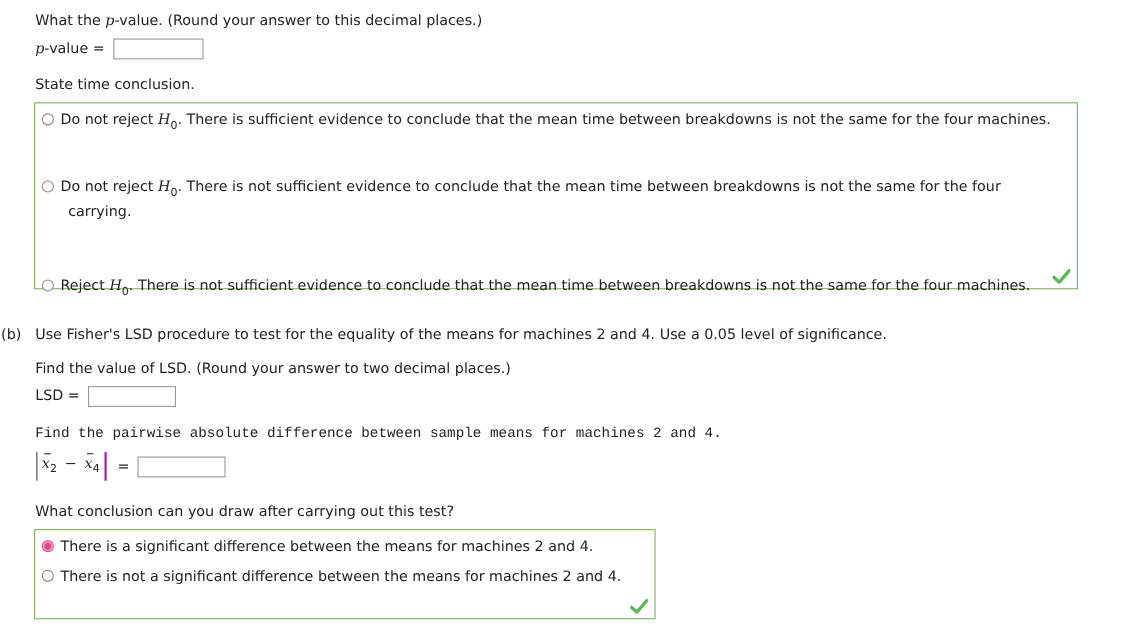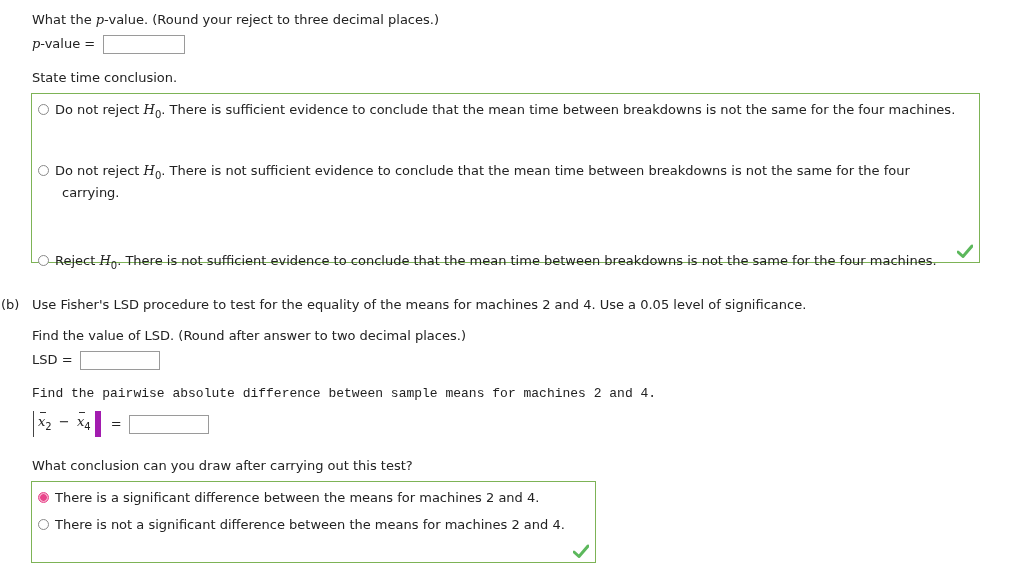--- a/index.html
+++ b/index.html
@@ -62,41 +62,41 @@
     .check {
       position: absolute;
       right: 6px;
       bottom: 4px;
       width: 16px;
       height: 14px;
     }
     .abs-bar {
       display: inline-block;
       border-left: 1px solid #444;
-      border-right: 6px solid #a21caf;
+      border-right: 2px solid #a21caf;
       padding: 0 4px;
       height: 26px;
       line-height: 22px;
       vertical-align: middle;
     }
     .xbar { position: relative; display: inline-block; font-style: italic; font-family: "DejaVu Serif", serif; }
     .xbar::before {
       content: "";
       position: absolute;
       top: 1px;
       left: 2px;
       width: 6px;
       border-top: 1px solid #333;
     }
   </style>
 </head>
 <body>
 
 <div class="abs line" style="left:32px; top:11px;">
-  <span>What the </span><i class="var">p</i><span>-value. (Round your reject to three decimal places.)</span>
+  <span>What the </span><i class="var">p</i><span>-value. (Round your answer to this decimal places.)</span>
 </div>
 
 <div class="abs line" style="left:32px; top:35px;">
   <i class="var">p</i><span>-value =</span>
   <input class="answer-input" type="text" style="width: 82px; margin-left: 4px;" value="">
 </div>
 
 <div class="abs line" style="left:32px; top:69px;">State time conclusion.</div>
 
 <div class="choice-box" style="left:31px; top:93px; width:949px; height:170px;">
@@ -111,21 +111,21 @@
     <span class="radio"></span><span>Reject </span><i class="var">H</i><span class="sub">0</span><span>. There is not sufficient evidence to conclude that the mean time between breakdowns is not the same for the four machines.</span>
   </label>
   <svg class="check" viewBox="0 0 16 14">
     <path d="M1 8 L6 12.5 L15 2" fill="none" stroke="#5cb85c" stroke-width="3" stroke-linecap="round" stroke-linejoin="round"></path>
   </svg>
 </div>
 
 <div class="abs line" style="left:1px; top:296px;">(b)</div>
 <div class="abs line" style="left:32px; top:296px;">Use Fisher's LSD procedure to test for the equality of the means for machines 2 and 4. Use a 0.05 level of significance.</div>
 
-<div class="abs line" style="left:32px; top:327px;">Find the value of LSD. (Round after answer to two decimal places.)</div>
+<div class="abs line" style="left:32px; top:327px;">Find the value of LSD. (Round your answer to two decimal places.)</div>
 
 <div class="abs line" style="left:32px; top:351px;">
   <span>LSD =</span>
   <input class="answer-input" type="text" style="width: 80px; margin-left: 3px;" value="">
 </div>
 
 <div class="abs line" style="left:32px; top:385px;font-family:Liberation Mono, monospace;">Find the pairwise absolute difference between sample means for machines 2 and 4.</div>
 
 <div class="abs line" style="left:33px; top:411px;">
   <span class="abs-bar">

